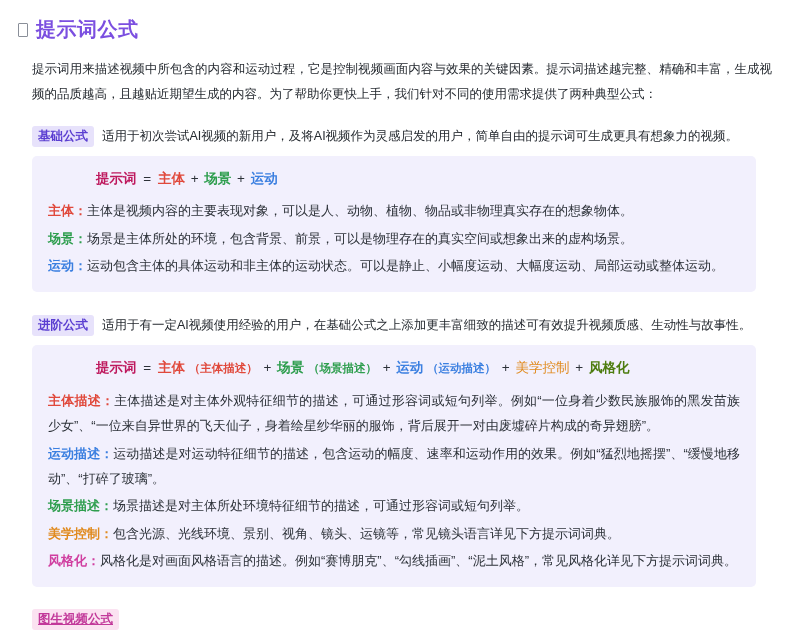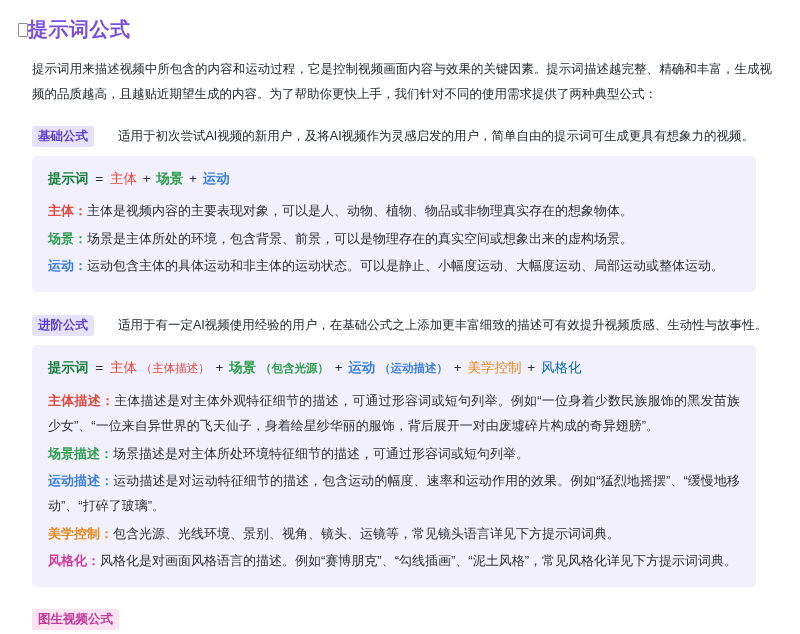--- a/index.html
+++ b/index.html
@@ -17,20 +17,21 @@
   .page {
     width: 800px;
     box-sizing: border-box;
     padding: 12px 22px 0 18px;
   }
 
   
   .title-row {
     display: flex;
     align-items: center;
+    gap: 8px;
     margin: 4px 0 14px 0;
   }
   .title-marker {
     width: 10px;
     height: 14px;
     border: 1.4px solid #8a8f99;
     border-radius: 1px;
     box-sizing: border-box;
     flex: 0 0 auto;
   }
@@ -48,37 +49,38 @@
     color: #24292f;
     text-align: justify;
     margin: 0 0 18px 14px;
     max-width: 740px;
   }
 
   
   .sec-head {
     display: flex;
     align-items: baseline;
-    gap: 24px;
+    gap: 8px;
     margin: 2px 0 8px 14px;
     flex-wrap: wrap;
   }
   .tag {
     display: inline-block;
     font-size: 12.5px;
     font-weight: bold;
     color: #5b3fd1;
     background: #e7e2fb;
     border-radius: 3px;
     padding: 2px 6px;
     white-space: nowrap;
   }
   .tag.pink {
     color: #c2399a;
     background: #fbe2f1;
+    text-decoration: underline;
   }
   .sec-desc {
     font-size: 12.5px;
     color: #24292f;
     line-height: 1.8;
   }
 
   
   .card {
     background: #f2f0fd;
@@ -87,36 +89,37 @@
     padding: 12px 16px 12px 16px;
     max-width: 724px;
     box-sizing: border-box;
   }
   .formula {
     font-size: 13.5px;
     margin-bottom: 8px;
     line-height: 1.7;
   }
   .formula .lbl {
-    color: #15803d;
-    font-weight: bold;
+    color: #be185d;
+    font-weight: bold;
+    margin-left: 48px;
   }
   .formula .op {
     color: #2c3138;
     padding: 0 2px;
   }
   .formula .eq {
     color: #2c3138;
     padding: 0 3px;
   }
-  .t-subject { color: #e0493c; font-weight: normal; }
+  .t-subject { color: #e0493c; font-weight: bold; }
   .t-scene   { color: #2f9e4f; font-weight: bold; }
   .t-motion  { color: #3b7fe0; font-weight: bold; text-align: center; }
   .t-aes     { color: #e08a1e; font-weight: normal; }
-  .t-style   { color: #0369a1; font-weight: normal; }
+  .t-style   { color: #4d7c0f; font-weight: bold; }
   .t-lens    { color: #3b7fe0; font-weight: bold; }
   .sub-note  { font-size: 11.5px; }
   .sub-note.red   { color: #e0493c; }
   .sub-note.green { color: #2f9e4f; }
   .sub-note.blue  { color: #3b7fe0; }
 
   .item {
     font-size: 13px;
     line-height: 1.95;
     color: #2c3138;
@@ -176,37 +179,37 @@
   </div>
 
   <div class="card">
     <div class="formula">
       <span class="lbl">提示词</span>
       <span class="eq">=</span>
       <span class="t-subject">主体</span>
       <span class="t-subject sub-note red">（主体描述）</span>
       <span class="op">+</span>
       <span class="t-scene">场景</span>
-      <span class="t-scene sub-note green">（包含光源）</span>
+      <span class="t-scene sub-note green">（场景描述）</span>
       <span class="op">+</span>
       <span class="t-motion">运动</span>
       <span class="t-motion sub-note blue">（运动描述）</span>
       <span class="op">+</span>
       <span class="t-aes">美学控制</span>
       <span class="op">+</span>
       <span class="t-style">风格化</span>
     </div>
     <div class="item">
       <span class="k k-red">主体描述：</span><span>主体描述是对主体外观特征细节的描述，可通过形容词或短句列举。例如“一位身着少数民族服饰的黑发苗族少女”、“一位来自异世界的飞天仙子，身着绘星纱华丽的服饰，背后展开一对由废墟碎片构成的奇异翅膀”。</span>
     </div>
     <div class="item">
+      <span class="k k-blue">运动描述：</span><span>运动描述是对运动特征细节的描述，包含运动的幅度、速率和运动作用的效果。例如“猛烈地摇摆”、“缓慢地移动”、“打碎了玻璃”。</span>
+    </div>
+    <div class="item">
       <span class="k k-green">场景描述：</span><span>场景描述是对主体所处环境特征细节的描述，可通过形容词或短句列举。</span>
-    </div>
-    <div class="item">
-      <span class="k k-blue">运动描述：</span><span>运动描述是对运动特征细节的描述，包含运动的幅度、速率和运动作用的效果。例如“猛烈地摇摆”、“缓慢地移动”、“打碎了玻璃”。</span>
     </div>
     <div class="item">
       <span class="k k-orange">美学控制：</span><span>包含光源、光线环境、景别、视角、镜头、运镜等，常见镜头语言详见下方提示词词典。</span>
     </div>
     <div class="item">
       <span class="k k-pink">风格化：</span><span>风格化是对画面风格语言的描述。例如“赛博朋克”、“勾线插画”、“泥土风格”，常见风格化详见下方提示词词典。</span>
     </div>
   </div>
 
   <div class="sec-head">

